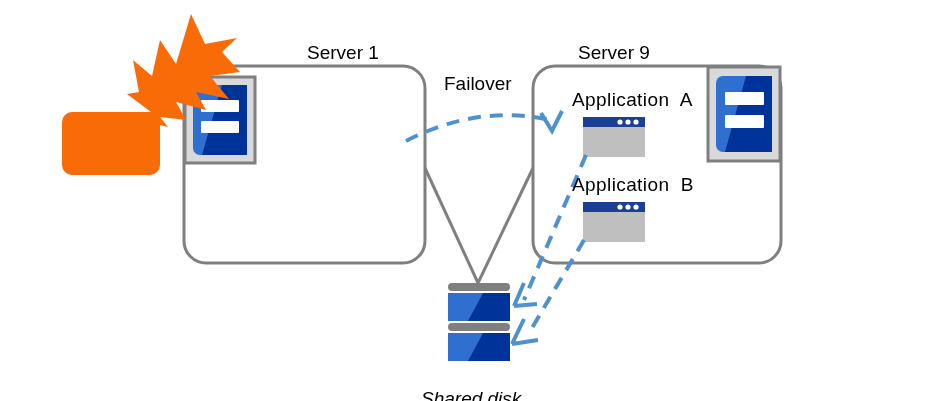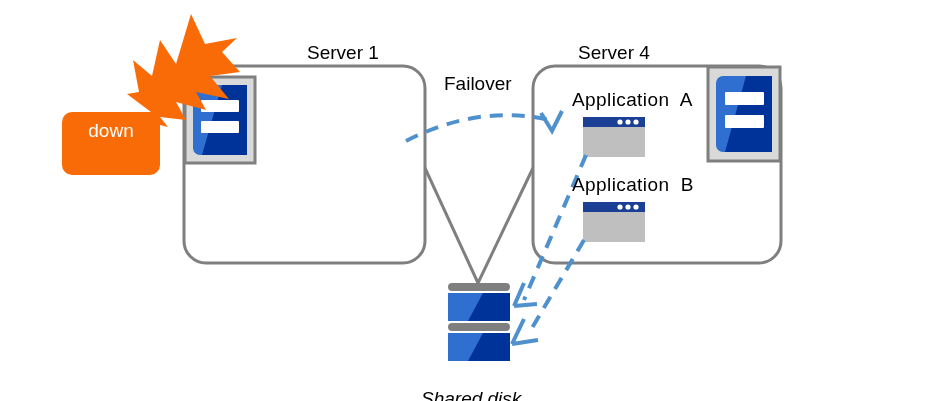--- a/index.html
+++ b/index.html
@@ -161,27 +161,26 @@
     </g>
 
     <g>
       <path d="M 584 240 L 529 333" fill="none" stroke="#4f91cd" stroke-width="4" stroke-dasharray="13 9"></path>
       <path d="M 512 344 L 538 340 M 512 344 L 524 319" fill="none" stroke="#4f91cd" stroke-width="4"></path>
     </g>
   </svg>
 
   <div class="label" id="title-server1">Server 1</div>
 
-  <div class="label" id="title-server2">Server 4</div>
+  <div class="label" id="title-server2">Server 9</div>
 
   <div class="label" id="label-failover">Failover</div>
 
   <div class="label" id="label-appB">Application  B</div>
 
   <div class="label" id="label-appA">Application  A</div>
 
   <div class="label" id="label-shareddisk">Shared disk</div>
 
   <div class="badge-text">
-    <div>down</div>
   </div>
 
 </div>
 
 </body></html>

